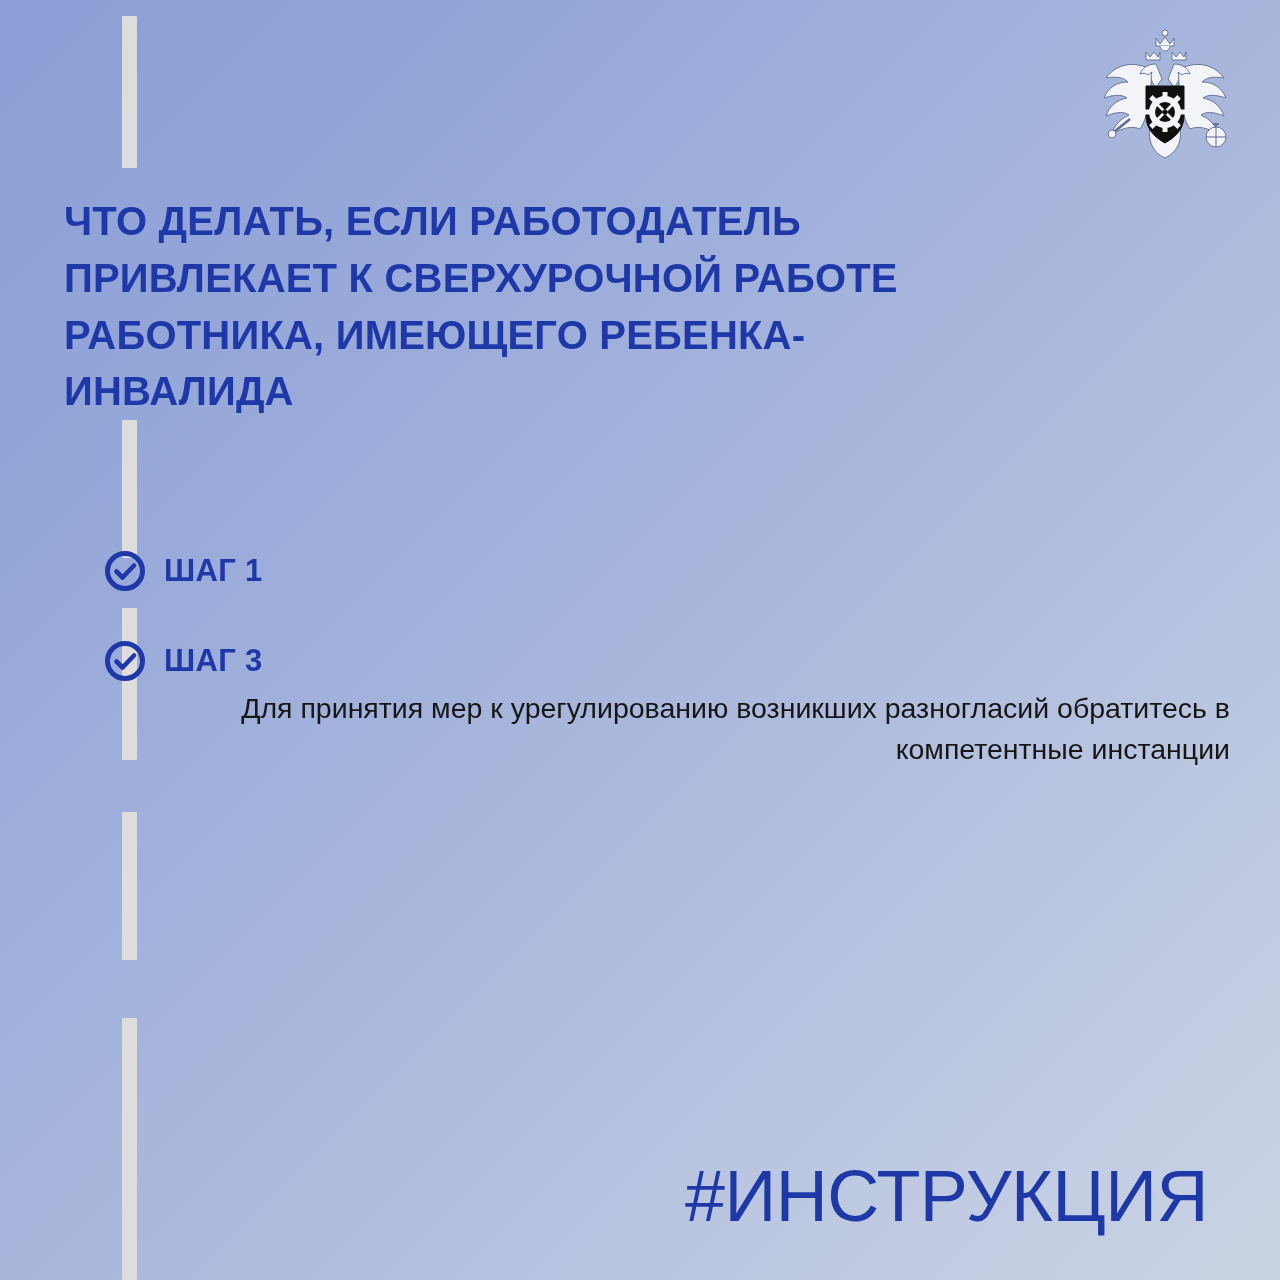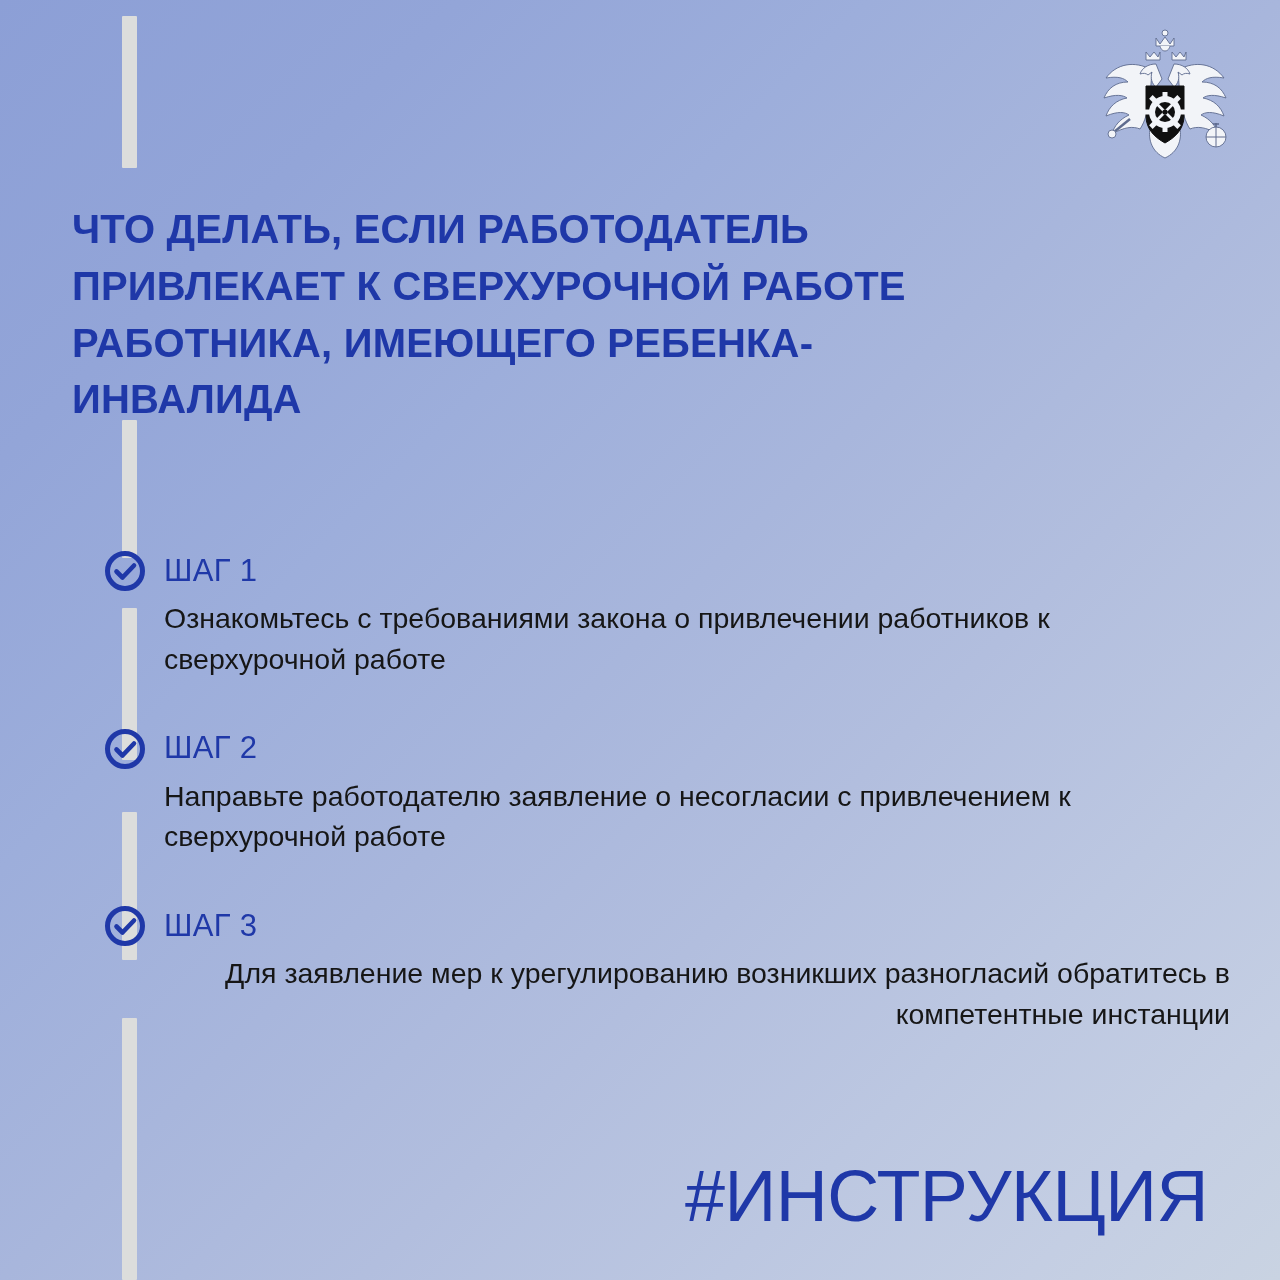--- a/index.html
+++ b/index.html
@@ -55,21 +55,21 @@
     height: 140px;
   }
   .emblem svg { display: block; width: 100%; height: 100%; }
 
   
   .title {
     position: absolute;
     left: 56px;
     top: 185px;
     width: 900px;
-    margin: 16px;
+    margin: 8px;
     color: #1F38A8;
     font-family: "Liberation Sans", sans-serif;
     font-weight: 700;
     font-size: 40px;
     line-height: 1.42;
     letter-spacing: 0.2px;
     text-transform: uppercase;
   }
 
   
@@ -95,21 +95,21 @@
     top: 2px;
     width: 42px;
     height: 42px;
   }
   .check-icon svg { display: block; width: 100%; height: 100%; }
 
   .step-label {
     margin-left: 60px;
     color: #1F38A8;
     font-family: "Liberation Sans", sans-serif;
-    font-weight: 400;
+    font-weight: 700;
     font-size: 31px;
     letter-spacing: 0.3px;
     line-height: 1;
     text-transform: uppercase;
     white-space: nowrap;
   }
 
   .step-text {
     margin: 6px 0 0 0;
     padding-left: 164px;
@@ -217,46 +217,33 @@
     <div class="step">
       <div class="step-head">
         <span class="check-icon">
           <svg viewBox="0 0 42 42" xmlns="http://www.w3.org/2000/svg">
             <circle cx="21" cy="21" r="17.5" fill="none" stroke="#1F38A8" stroke-width="5"></circle>
             <path d="M12.5 21.5 L18.5 27.5 L30 15.5" fill="none" stroke="#1F38A8" stroke-width="4.6" stroke-linecap="round" stroke-linejoin="round"></path>
           </svg>
         </span>
         <span class="step-label">ШАГ 1</span>
       </div>
-      <p class="step-text">Ознакомьтесь с требованиями закона о привлечении работников к сверхурочной работе</p>
     </div>
 
-    <div class="step">
-      <div class="step-head">
-        <span class="check-icon">
-          <svg viewBox="0 0 42 42" xmlns="http://www.w3.org/2000/svg">
-            <circle cx="21" cy="21" r="17.5" fill="none" stroke="#1F38A8" stroke-width="5"></circle>
-            <path d="M12.5 21.5 L18.5 27.5 L30 15.5" fill="none" stroke="#1F38A8" stroke-width="4.6" stroke-linecap="round" stroke-linejoin="round"></path>
-          </svg>
-        </span>
-        <span class="step-label">ШАГ 2</span>
-      </div>
-      <p class="step-text">Направьте работодателю заявление о несогласии с привлечением к сверхурочной работе</p>
-    </div>
 
     <div class="step">
       <div class="step-head">
         <span class="check-icon">
           <svg viewBox="0 0 42 42" xmlns="http://www.w3.org/2000/svg">
             <circle cx="21" cy="21" r="17.5" fill="none" stroke="#1F38A8" stroke-width="5"></circle>
             <path d="M12.5 21.5 L18.5 27.5 L30 15.5" fill="none" stroke="#1F38A8" stroke-width="4.6" stroke-linecap="round" stroke-linejoin="round"></path>
           </svg>
         </span>
         <span class="step-label">ШАГ 3</span>
       </div>
-      <p class="step-text">Для заявление мер к урегулированию возникших разногласий обратитесь в компетентные инстанции</p>
+      <p class="step-text">Для принятия мер к урегулированию возникших разногласий обратитесь в компетентные инстанции</p>
     </div>
 
   </div>
 
   <p class="hashtag">#ИНСТРУКЦИЯ</p>
 
 </div>
 
 </body></html>

